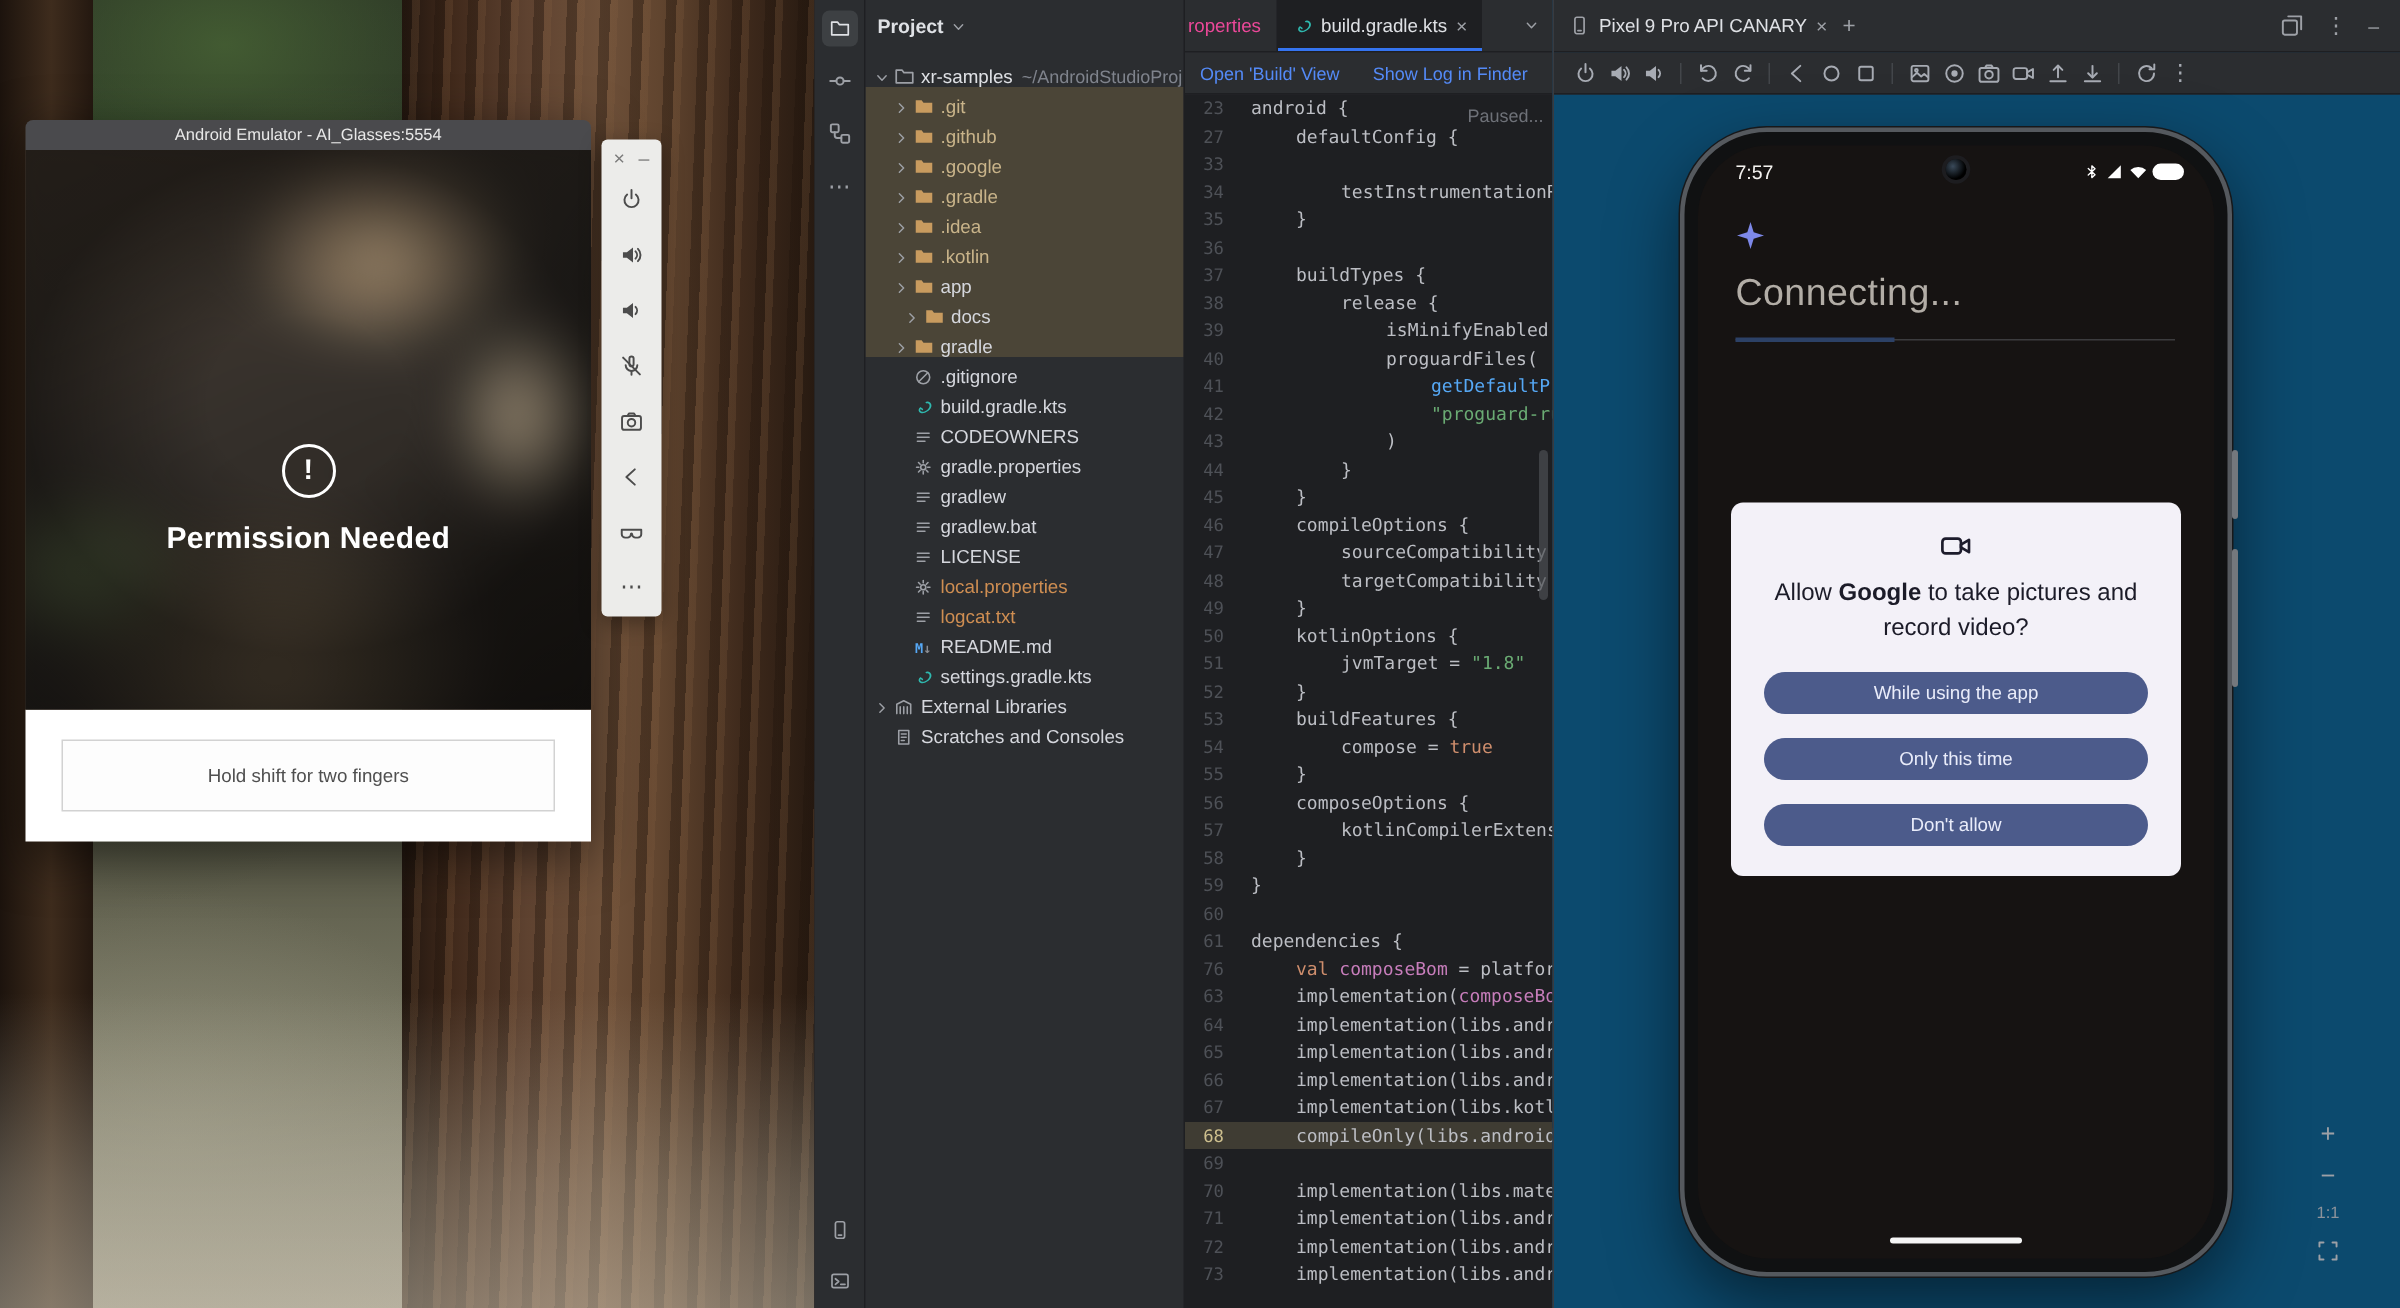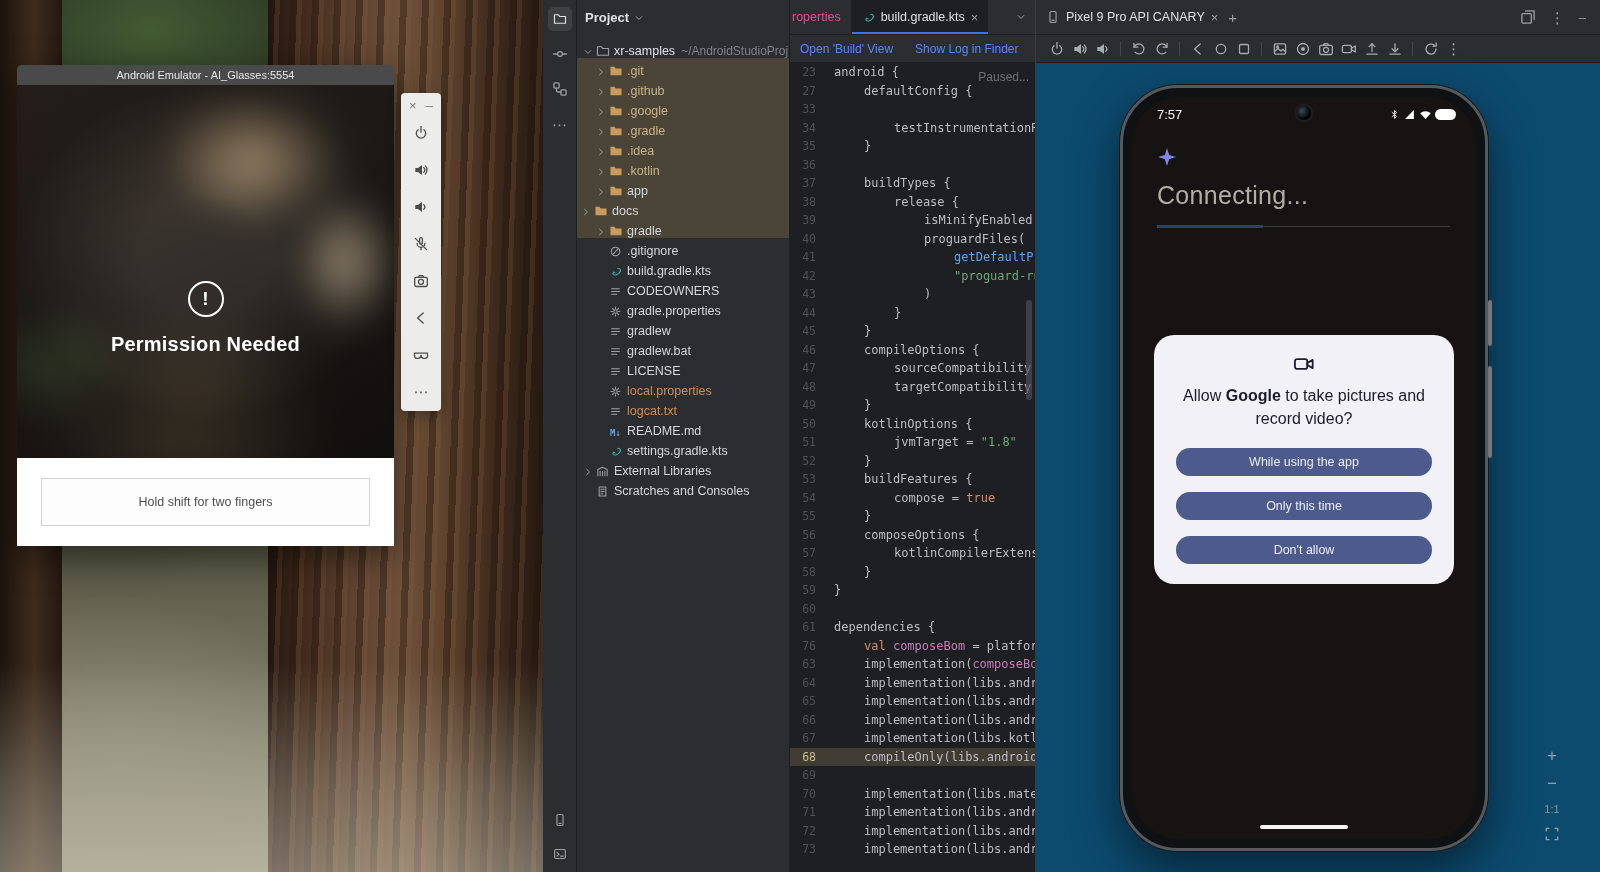--- a/index.html
+++ b/index.html
@@ -15,21 +15,21 @@
     linear-gradient(90deg,#221710 0%,#40291b 12%,#5e4230 30%,#6f513a 48%,#61452f 62%,#3f2a1c 82%,#271a11 100%)}
   .canopy{position:absolute;left:0;top:0;width:543px;height:872px;background:
     radial-gradient(240px 160px at 150px 30px, rgba(70,97,52,.85), transparent 70%),
     radial-gradient(200px 140px at 60px 140px, rgba(52,78,40,.8), transparent 70%),
     radial-gradient(170px 120px at 225px 140px, rgba(88,112,62,.55), transparent 70%),
     radial-gradient(220px 260px at 110px 420px, rgba(56,64,44,.5), transparent 70%),
     radial-gradient(280px 220px at 120px 760px, rgba(150,148,128,.6), transparent 75%)}
   .mist{position:absolute;left:0;bottom:0;width:543px;height:210px;background:linear-gradient(180deg,rgba(190,186,170,0),rgba(196,190,172,.35) 60%,rgba(205,198,180,.5))}
 
   
-  .emu-window{position:absolute;left:17px;top:65px;width:377px;height:481px;border-radius:5px 5px 0 0;box-shadow:0 10px 34px rgba(0,0,0,.5)}
+  .emu-window{position:absolute;left:17px;top:80px;width:377px;height:481px;border-radius:5px 5px 0 0;box-shadow:0 10px 34px rgba(0,0,0,.5)}
   .emu-title{height:20px;background:#4a4a4d;color:#e8e8e8;font-size:11px;display:flex;align-items:center;justify-content:center;border-radius:5px 5px 0 0}
   .emu-screen{position:relative;height:373px;overflow:hidden;background:#2a241f}
   .emu-screen::before{content:"";position:absolute;inset:-26px;filter:blur(16px) saturate(.92);background:
     radial-gradient(150px 110px at 62% 22%, #c3a57e 0%, rgba(195,165,126,0) 65%),
     radial-gradient(120px 90px at 15% 72%, #5d6b45 0%, rgba(93,107,69,0) 65%),
     radial-gradient(90px 120px at 84% 48%, #d9c3a0 0%, rgba(217,195,160,0) 60%),
     radial-gradient(210px 170px at 45% 88%, #6b5a43 0%, rgba(107,90,67,0) 70%),
     linear-gradient(155deg,#4a3d31 0%,#35302a 45%,#201c18 100%)}
   .emu-screen::after{content:"";position:absolute;inset:0;background:radial-gradient(closest-side at 50% 45%, rgba(0,0,0,0) 35%, rgba(0,0,0,.5) 100%)}
   .emu-alert{position:absolute;left:0;right:0;top:196px;text-align:center;color:#fff;z-index:2}
@@ -109,21 +109,21 @@
   .pbtn1{top:212px;height:46px}.pbtn2{top:278px;height:92px}
   .pscreen{position:absolute;inset:9px;background:#161312;border-radius:47px;overflow:hidden}
   .ppunch{position:absolute;left:50%;top:9px;transform:translateX(-50%);width:14px;height:14px;border-radius:50%;background:radial-gradient(circle at 35% 35%,#3a4a5a,#000 65%);box-shadow:0 0 0 2.5px #1d1d20}
   .ptime{position:absolute;left:25px;top:10px;color:#f4f2ef;font-size:13px}
   .pstatus{position:absolute;right:20px;top:11px;display:flex;gap:3px;align-items:center;color:#fff}
   .stico{display:flex;align-items:center}
   .psparkle{position:absolute;left:25px;top:50px}
   .pconnect{position:absolute;left:25px;top:84px;font-size:25px;color:#b2ada6;letter-spacing:.3px}
   .pline{position:absolute;left:25px;right:26px;top:129px;height:1px;background:#3c3c3e}
   .pline-fill{position:absolute;left:0;top:-1px;height:3px;width:106px;background:#2c4166}
-  .pdialog{position:absolute;left:50%;transform:translateX(-50%);top:238px;width:300px;background:#f3f1f8;border-radius:20px;padding:18px 20px 20px;display:flex;flex-direction:column;align-items:center}
+  .pdialog{position:absolute;left:50%;transform:translateX(-50%);top:238px;width:300px;background:#f3f1f8;border-radius:8px;padding:18px 20px 20px;display:flex;flex-direction:column;align-items:center}
   .pd-icon{color:#1d1c2c;margin-bottom:9px}
   .pd-icon svg{width:22px;height:22px}
   .pd-text{color:#1b1b28;font-size:16px;line-height:23px;text-align:center;width:252px}
   #pd-buttons{display:flex;flex-direction:column;align-items:center;margin-top:2px}
   .pd-btn{width:256px;height:28px;border-radius:15px;background:#4c5b8b;color:#e9ecfa;font-size:12.5px;display:flex;align-items:center;justify-content:center;margin-top:16px}
   .phome{position:absolute;left:50%;transform:translateX(-50%);bottom:10px;width:88px;height:4px;border-radius:2px;background:#f5f5f5}
 
   
   .dev-zoom{position:absolute;right:40px;bottom:30px;display:flex;flex-direction:column;align-items:center;gap:11px;color:#9da0a6}
   .zbtn{font-size:17px;line-height:1}
@@ -366,21 +366,21 @@
                 <path d="M6.1 4.3 9.9 8l-3.8 3.7"></path>
               </svg>
             </span>
             <span class="ticon i-folder-icon">
               <svg viewBox="0 0 16 16" width="14" height="14" fill="none" stroke="currentColor" stroke-width="1.3" stroke-linecap="round" stroke-linejoin="round">
                 <path d="M1.7 3.2h4.5l1.4 1.9h6.7v7.7H1.7z" fill="currentColor" stroke="none"></path>
               </svg>
             </span>
             <span class="tlabel lab-normal">app</span>
           </div>
-          <div class="trow sel" style="padding-left:2px">
+          <div class="trow sel" style="padding-left:24px">
             <span class="tchev">
               <svg viewBox="0 0 16 16" width="12" height="12" fill="none" stroke="currentColor" stroke-width="1.3" stroke-linecap="round" stroke-linejoin="round">
                 <path d="M6.1 4.3 9.9 8l-3.8 3.7"></path>
               </svg>
             </span>
             <span class="ticon i-folder-icon">
               <svg viewBox="0 0 16 16" width="14" height="14" fill="none" stroke="currentColor" stroke-width="1.3" stroke-linecap="round" stroke-linejoin="round">
                 <path d="M1.7 3.2h4.5l1.4 1.9h6.7v7.7H1.7z" fill="currentColor" stroke="none"></path>
               </svg>
             </span>

